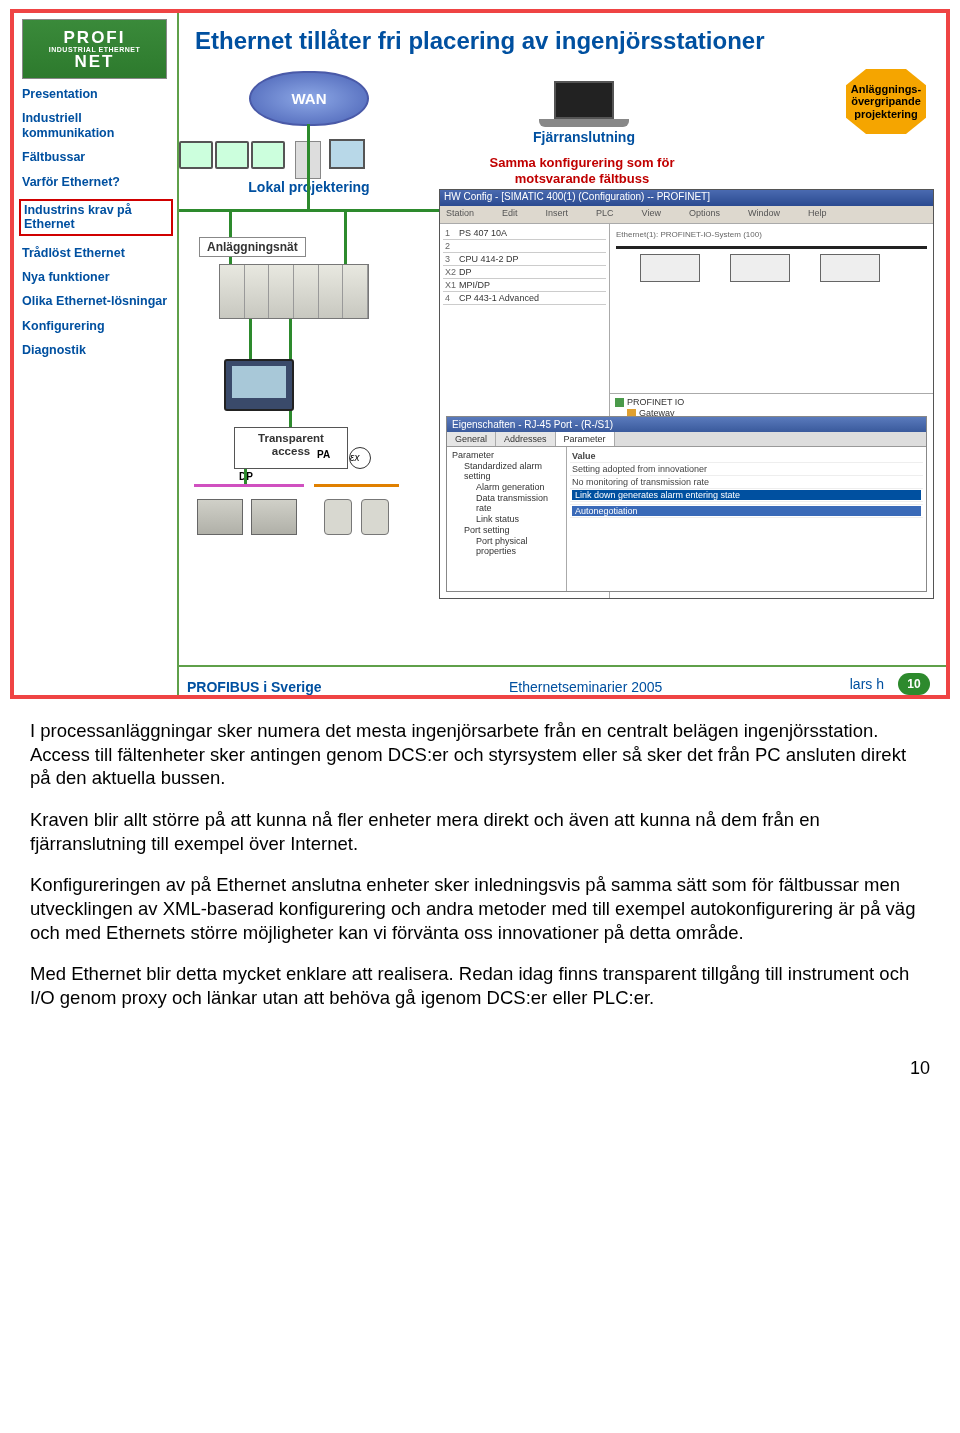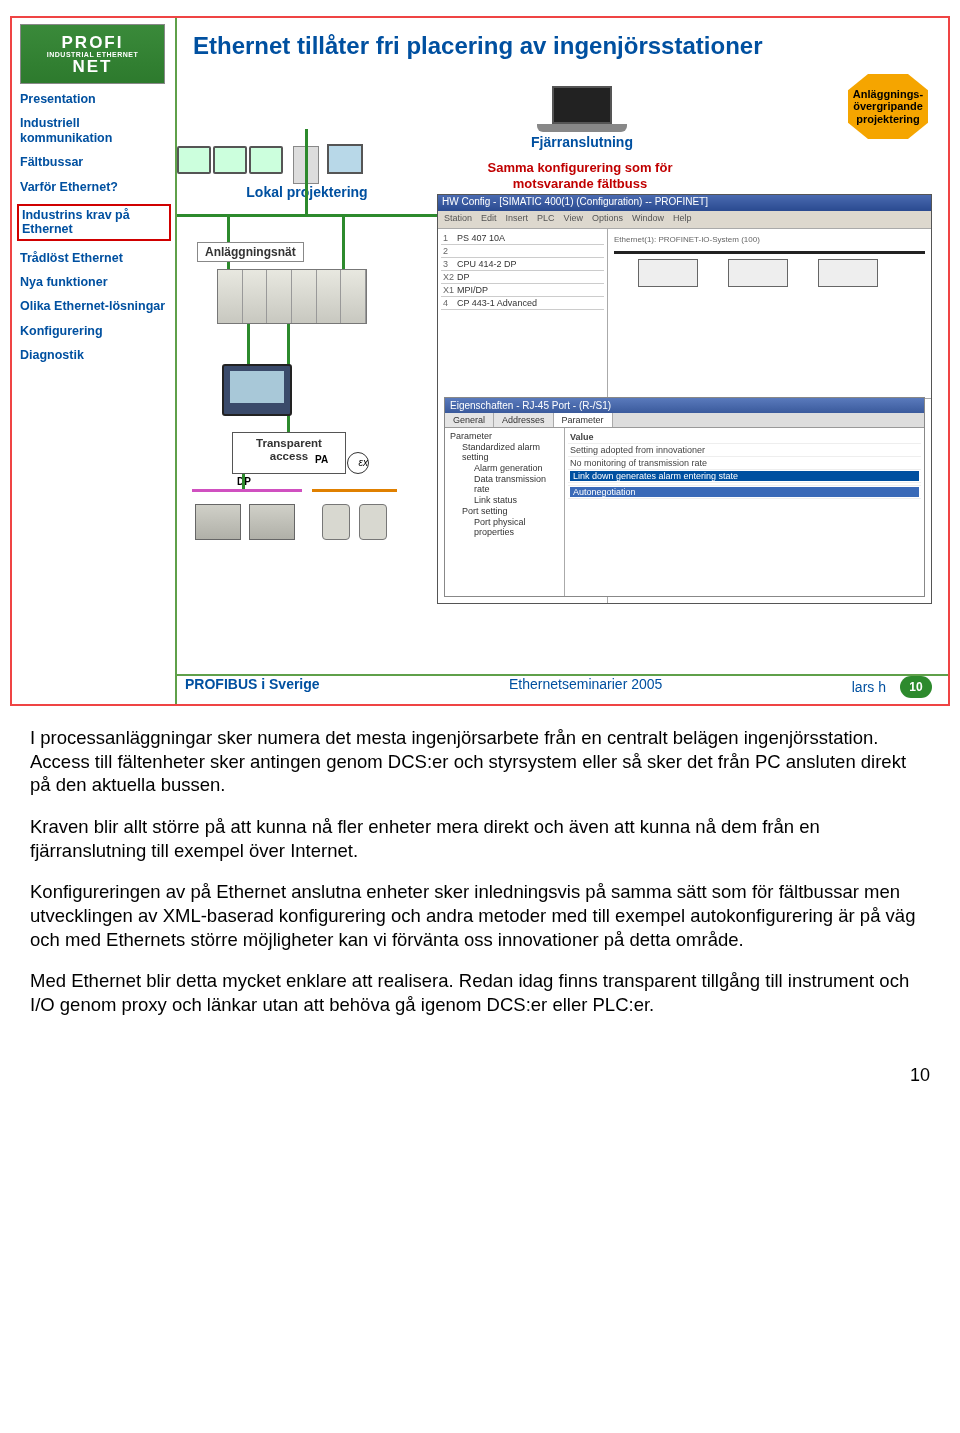--- a/index.html
+++ b/index.html
@@ -4,23 +4,23 @@
 <style>
   * { box-sizing: border-box; margin: 0; padding: 0; }
   body {
     font-family: Arial, Helvetica, sans-serif;
     background: #fff;
     width: 960px;
     margin: 0 auto;
     color: #000;
   }
   .slide {
-    border: 2px solid #ef4444;
+    border: 4px solid #ef4444;
     width: 940px;
-    margin: 16px auto 20px;
+    margin: 9px auto 20px;
     background: #fff;
     position: relative;
     height: 690px;
     overflow: hidden;
   }
   .slide-inner {
     display: flex;
     height: 100%;
   }
   .sidebar {
@@ -118,32 +118,32 @@
     background:#e8e4dc;
     border:1px solid #555;
     font-size:9px; color:#333;
   }
   .config-window .titlebar {
     background:linear-gradient(#4a6ab0,#2a4a90);
     height:16px; color:#fff; font-size:10px; padding:1px 4px;
   }
   .config-window .toolbar {
     height:18px; background:#ddd8ce; border-bottom:1px solid #aaa;
-    display:flex; gap:9px; padding:2px 6px; font-size:9px; color:#555;
+    display:flex; gap:28px; padding:2px 6px; font-size:9px; color:#555;
   }
   .config-body { display:flex; height:calc(100% - 34px); }
   .cfg-left { width:170px; border-right:1px solid #aaa; background:#fff; padding:3px; }
   .cfg-right { flex:1; display:flex; flex-direction:column; }
   .cfg-top { height:170px; border-bottom:1px solid #aaa; background:#fff; position:relative; }
   .cfg-tree { flex:1; background:#fff; padding:3px; font-size:9px; overflow:hidden; }
   .rack-row { display:flex; border-bottom:1px solid #ccc; padding:1px 2px; font-size:9px; }
   .rack-row .n { width:14px; color:#666; }
   .rack-row .t { flex:1; color:#333; }
   .props {
-    position:absolute; bottom:6px; left:6px; right:6px; height:200px;
+    position:absolute; bottom:6px; left:6px; right:6px; height:176px;
     background:#14532d; border:1px solid #888;
   }
   .props .ptitle { background:linear-gradient(#5a7abc,#3a5a9c); color:#fff; font-size:10px; padding:2px 5px; }
   .props .tabs { display:flex; background:#ddd; border-bottom:1px solid #999; font-size:9px; }
   .props .tab { padding:2px 8px; border-right:1px solid #aaa; background:#e5e5e5; }
   .props .tab.active { background:#fff; }
   .props .grid { display:flex; height:calc(100% - 30px); }
   .props .pleft { width:120px; border-right:1px solid #aaa; background:#fff; padding:3px; font-size:9px; }
   .props .pright { flex:1; background:#fff; padding:3px; }
   .prow { display:flex; border-bottom:1px solid #eee; padding:1px 2px; }
@@ -196,39 +196,39 @@
     width:114px; height:42px;
     background:#fff; border:1px solid #555;
     font-size:11.5px; font-weight:bold; color:#333;
     text-align:center; padding-top:4px; line-height:1.1;
   }
   .dp-label { position:absolute; top:402px; left:50px; font-size:10px; font-weight:bold; }
   .pa-label { position:absolute; top:380px; left:128px; font-size:10px; font-weight:bold; }
   .ex-circ {
     position:absolute; top:378px; left:160px;
     width:22px; height:22px; border:1.5px solid #333; border-radius:50%;
-    font-size:10px; text-align:right; line-height:20px; font-style:italic;
+    font-size:10px; text-align:left; line-height:20px; font-style:italic;
   }
   .io-block {
     position:absolute;
     width:46px; height:36px;
     background:linear-gradient(#d0d0c8,#b0b0a8);
     border:1px solid #666;
   }
   .pa-dev {
     position:absolute; width:28px; height:36px;
     background:#d8d8d0; border:1px solid #777; border-radius:4px;
   }
   .pink-line { position:absolute; background:#d050c0; height:3px; }
   .orange-line { position:absolute; background:#e08000; height:3px; }
 
   .footer-bar {
     position:absolute; left:0; right:0; bottom:0;
     height:30px; border-top:2px solid #5fa04a;
-    display:flex; align-items:flex-start; justify-content:space-between;
+    display:flex; align-items:flex-end; justify-content:space-between;
     padding:0 16px 0 8px;
     font-size:14px; color:#0050a0;
   }
   .footer-bar .fb-left { font-weight:bold; }
   .footer-bar .fb-mid { font-weight:normal; }
   .footer-bar .fb-right { display:flex; align-items:center; gap:14px; }
   .page-badge {
     background:#2d8a2d; color:#fff; width:32px; height:22px;
     border-radius:11px; display:flex; align-items:center; justify-content:center;
     font-size:12px; font-weight:bold;
@@ -276,20 +276,21 @@
       <div class="nav-item">Olika Ethernet-lösningar</div>
       <div class="nav-item">Konfigurering</div>
       <div class="nav-item">Diagnostik</div>
     </div>
 
     <div class="main">
       <div class="title">Ethernet tillåter fri placering av ingenjörsstationer</div>
 
       <div class="diagram">
 
+        <div class="wan-cloud">WAN</div>
 
         <div class="badge-oct">Anläggnings-övergripande projektering</div>
 
         <div class="laptop">
           <div class="screen"></div>
             <div class="base"></div>
         </div>
 
         <div class="label-blue" style="top:60px; left:320px; width:150px;">Fjärranslutning</div>
         <div class="label-blue" style="top:110px; left:40px; width:160px;">Lokal projektering</div>

